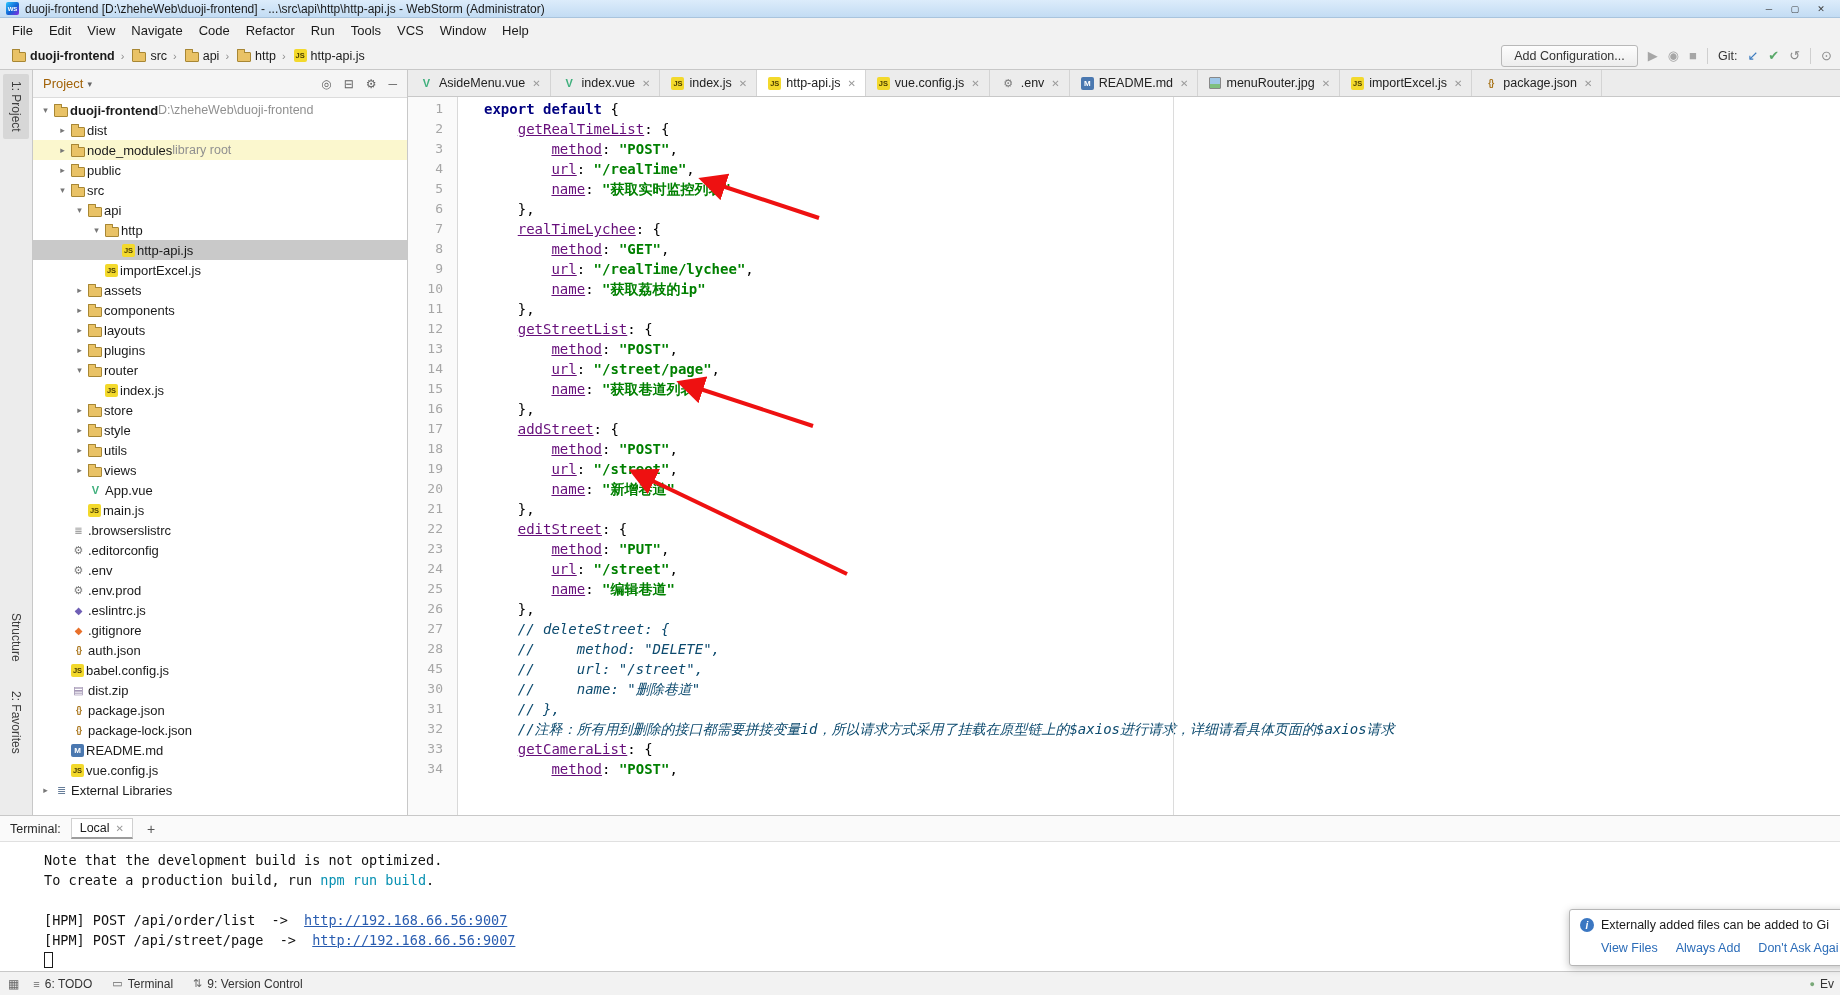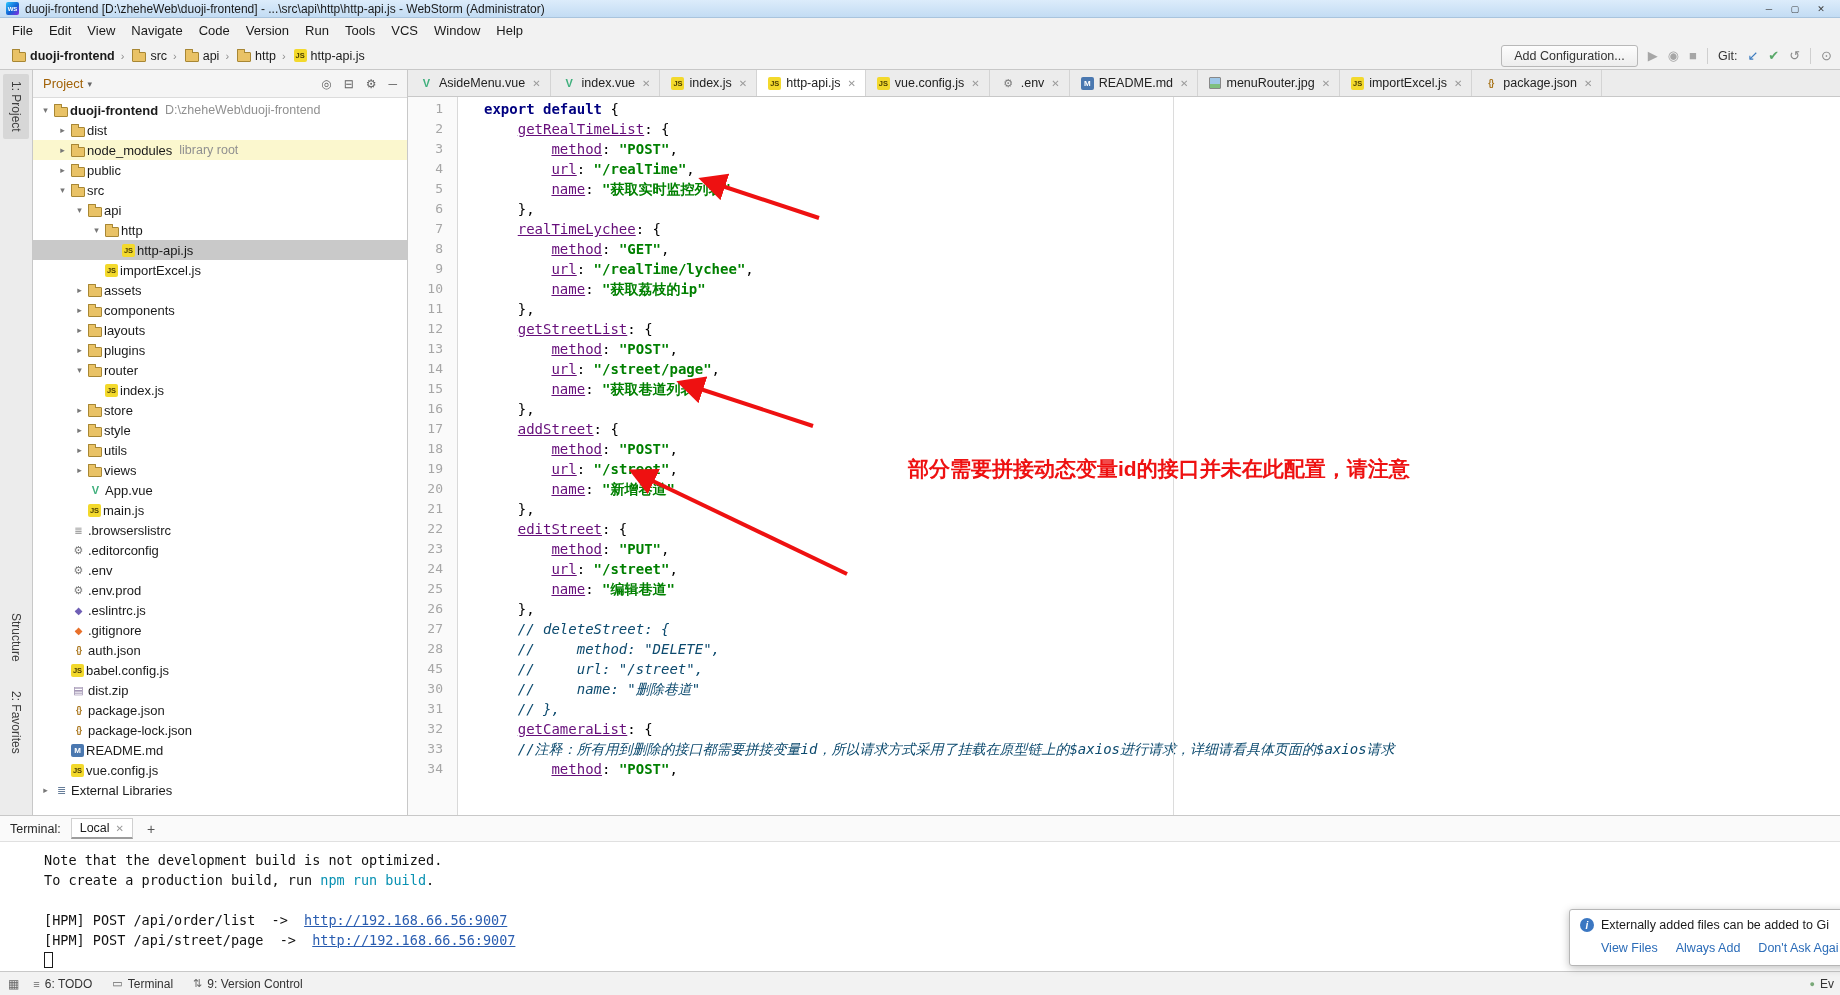--- a/index.html
+++ b/index.html
@@ -94,21 +94,21 @@
   .ph-title { font-size: 13px; color: #a16207; }
   .ph-caret { font-size: 9px; color: #666; }
   .ph-icons { margin-left: auto; display: flex; gap: 12px; }
   .ph-ico { font-size: 12px; color: #616161; line-height: 1; }
   .tree { flex: 1; overflow: hidden; padding-top: 2px; font-size: 13px; }
   .tree-row { height: 20px; display: flex; align-items: center; white-space: nowrap; }
   .tree-row.selected { background: #c9c9c9; }
   .tree-row.library { background: #fbf7ce; }
   .chev { width: 13px; flex: none; font-size: 9px; color: #777; text-align: center; }
   .tree-label { margin-left: 2px; }
-  .tree-suffix { margin-left: 7px; color: #909090; font-size: 12.5px; }
+  .tree-suffix { color: #909090; font-size: 12.5px; }
 
   
   .fi {
     display: inline-flex; align-items: center; justify-content: center;
     width: 15px; height: 14px; flex: none; font-size: 9px; margin-left: 2px;
   }
   .fi-js { width: 13px; height: 13px; background: #f3d92c; color: #4a3d00; font-weight: bold; font-size: 7.5px; border-radius: 2px; }
   .fi-vue { color: #3eaf7c; font-weight: bold; font-size: 11px; }
   .fi-json { color: #a8741a; font-weight: bold; font-size: 9px; letter-spacing: -1px; }
   .fi-md { width: 13px; height: 13px; background: #4a78b0; color: #fff; font-weight: bold; font-size: 8px; border-radius: 2px; }
@@ -222,21 +222,21 @@
       <span class="win-btn" style="color: rgb(60, 60, 60);">✕</span>
     </span>
 </div>
 
 <div class="menubar">
     <span class="menu-item">File</span>
     <span class="menu-item">Edit</span>
     <span class="menu-item">View</span>
     <span class="menu-item">Navigate</span>
     <span class="menu-item">Code</span>
-    <span class="menu-item">Version</span>
+    <span class="menu-item">Refactor</span>
     <span class="menu-item">Run</span>
     <span class="menu-item">Tools</span>
     <span class="menu-item">VCS</span>
     <span class="menu-item">Window</span>
     <span class="menu-item">Help</span>
   </div>
 
 <div class="toolbar">
   <span class="breadcrumb">
       <span class="crumb">
@@ -603,26 +603,25 @@
           <div class="code-line"><span class="tok-pl">    </span><span class="tok-prop">editStreet</span><span class="tok-pl">: {</span></div>
           <div class="code-line"><span class="tok-pl">        </span><span class="tok-prop">method</span><span class="tok-pl">: </span><span class="tok-str">"PUT"</span><span class="tok-pl">,</span></div>
           <div class="code-line"><span class="tok-pl">        </span><span class="tok-prop">url</span><span class="tok-pl">: </span><span class="tok-str">"/street"</span><span class="tok-pl">,</span></div>
           <div class="code-line"><span class="tok-pl">        </span><span class="tok-prop">name</span><span class="tok-pl">: </span><span class="tok-str">"编辑巷道"</span></div>
           <div class="code-line"><span class="tok-pl">    },</span></div>
           <div class="code-line"><span class="tok-cm">    // deleteStreet: {</span></div>
           <div class="code-line"><span class="tok-cm">    //     method: "DELETE",</span></div>
           <div class="code-line"><span class="tok-cm">    //     url: "/street",</span></div>
           <div class="code-line"><span class="tok-cm">    //     name: "删除巷道"</span></div>
           <div class="code-line"><span class="tok-cm">    // },</span></div>
+          <div class="code-line"><span class="tok-cm">    //注释：所有用到删除的接口都需要拼接变量id，所以请求方式采用了挂载在原型链上的$axios进行请求，详细请看具体页面的$axios请求</span></div>
           <div class="code-line"><span class="tok-pl">    </span><span class="tok-prop">getCameraList</span><span class="tok-pl">: {</span></div>
-          <div class="code-line"><span class="tok-cm">    //注释：所有用到删除的接口都需要拼接变量id，所以请求方式采用了挂载在原型链上的$axios进行请求，详细请看具体页面的$axios请求</span></div>
           <div class="code-line"><span class="tok-pl">        </span><span class="tok-prop">method</span><span class="tok-pl">: </span><span class="tok-str">"POST"</span><span class="tok-pl">,</span></div>
         </div>
       <div class="guide"></div>
-      <div class="annotation">部分需要拼接动态变量id的接口并未在此配置，请注意</div>
       <svg class="arrows" viewBox="0 0 1432 718" preserveAspectRatio="none">
         <defs>
           <marker id="ah" markerWidth="7" markerHeight="7" refX="5.5" refY="3.5" orient="auto">
             <path d="M0,0 L7,3.5 L0,7 Z" fill="#ee1111"></path>
           </marker>
         </defs>
         <line x1="411" y1="121" x2="296" y2="83" stroke="#ee1111" stroke-width="4" marker-end="url(#ah)"></line>
         <line x1="405" y1="329" x2="274" y2="286" stroke="#ee1111" stroke-width="4" marker-end="url(#ah)"></line>
         <line x1="439" y1="477" x2="226" y2="375" stroke="#ee1111" stroke-width="4" marker-end="url(#ah)"></line>
       </svg>

